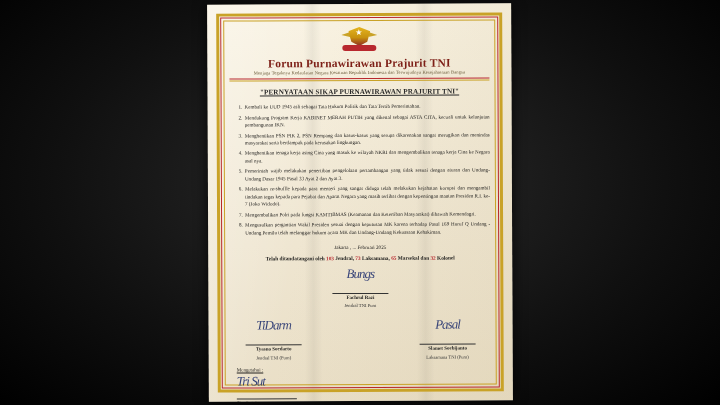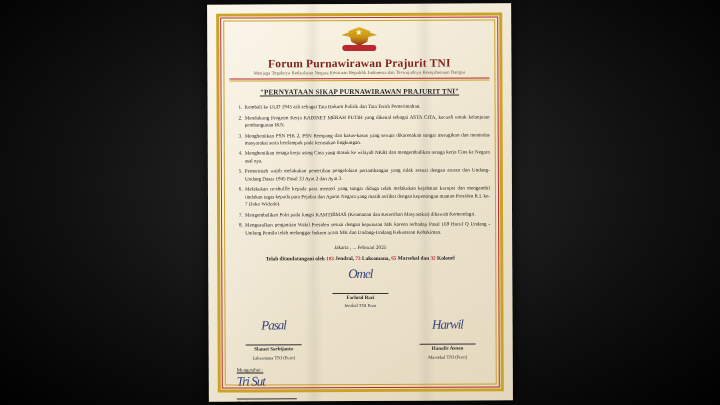--- a/index.html
+++ b/index.html
@@ -308,38 +308,38 @@
         <span>Laksamana,</span>
         <span class="num">65</span>
         <span>Marsekal dan</span>
         <span class="num">32</span>
         <span>Kolonel</span>
       </div>
 
       <div class="sig-row">
         <div class="sig-col"></div>
         <div class="sig-col center">
-          <div class="scribble">Omel</div>
+          <div class="scribble">Bungs</div>
           <div class="sig-name">Fachrul Razi</div>
           <div class="sig-rank">Jendral TNI Purn</div>
         </div>
         <div class="sig-col"></div>
       </div>
 
       <div class="sig-row">
+        <div class="sig-col">
+          <div class="scribble">TiDarm</div>
+          <div class="sig-name">Tyasno Soedarto</div>
+          <div class="sig-rank">Jendral TNI (Purn)</div>
+        </div>
         <div class="sig-col">
           <div class="scribble">Pasal</div>
           <div class="sig-name">Slamet Soebijanto</div>
           <div class="sig-rank">Laksamana TNI (Purn)</div>
         </div>
-        <div class="sig-col">
-          <div class="scribble">Harwil</div>
-          <div class="sig-name">Hanafie Asnan</div>
-          <div class="sig-rank">Marsekal TNI (Purn)</div>
-        </div>
       </div>
 
       <div class="know-block">
         <div class="know-label">Mengetahui :</div>
         <div class="know-scribble">Tri Sut</div>
         <div class="know-name">Try Sutrisno</div>
         
       </div>
 
     </div>

